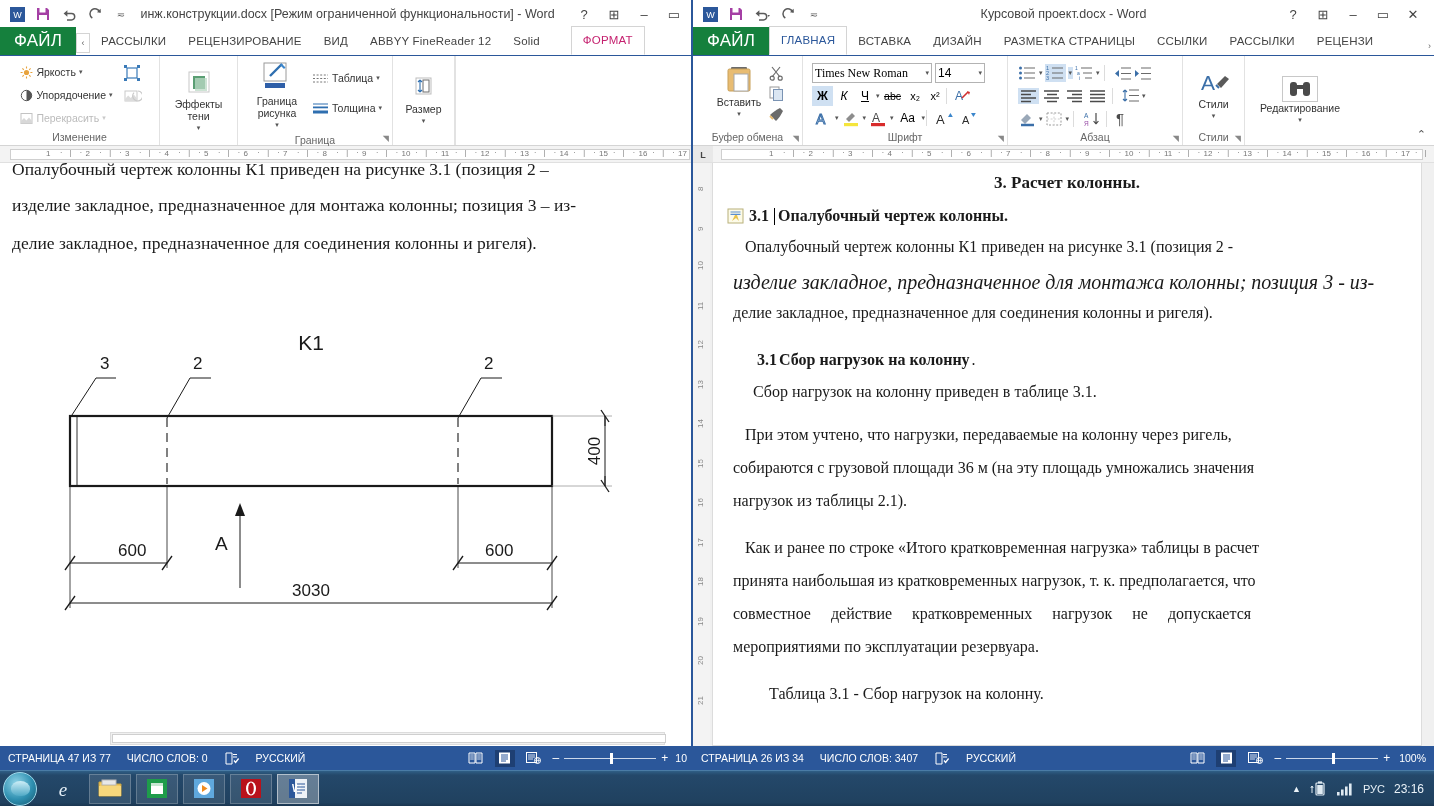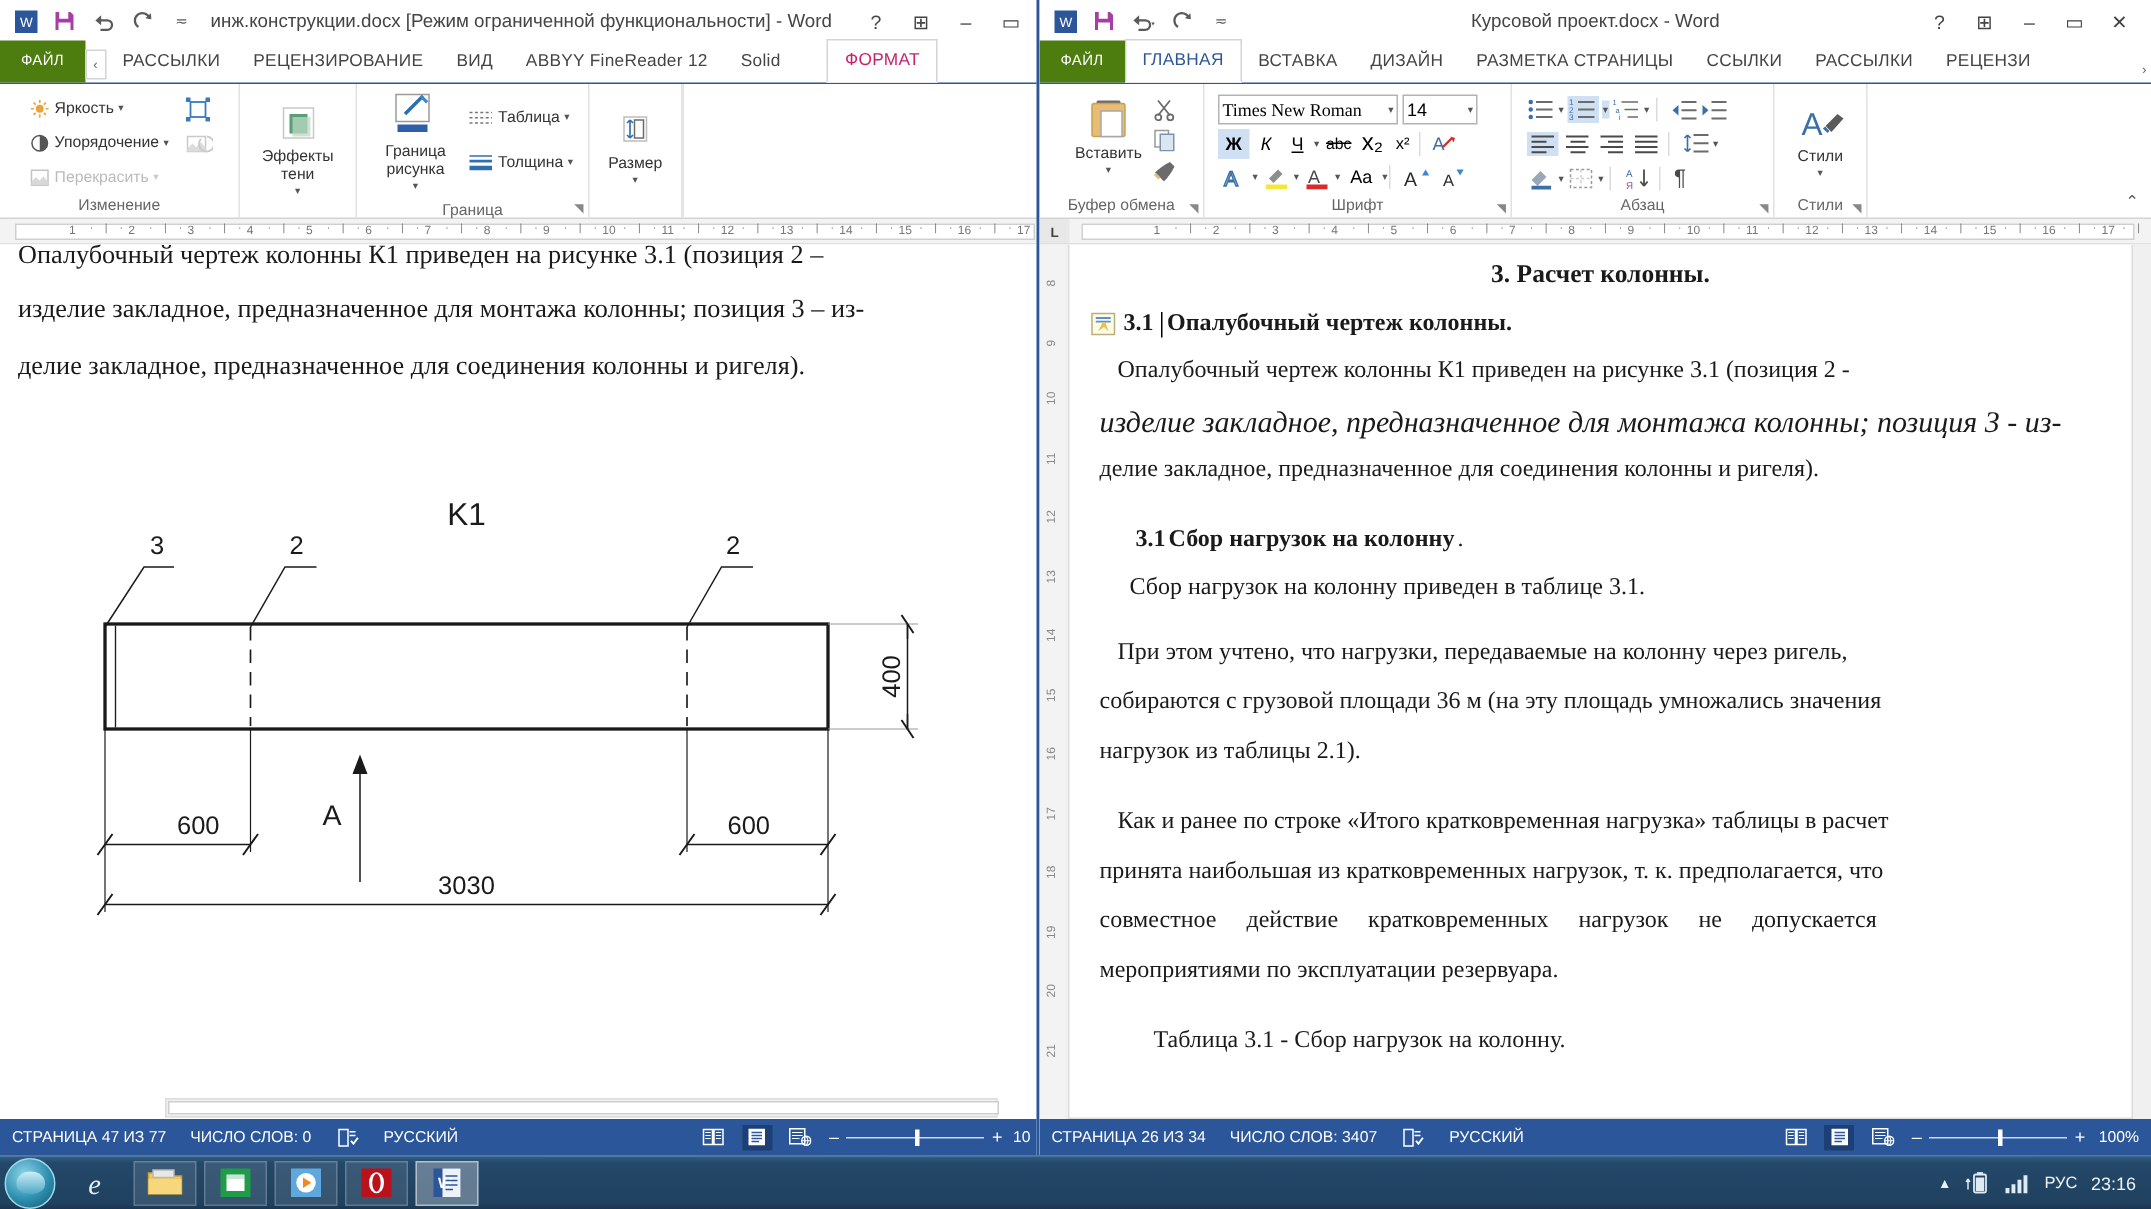--- a/index.html
+++ b/index.html
@@ -35,22 +35,22 @@
   .wbtn{ width:30px; height:26px; display:flex; align-items:center;
          justify-content:center; font-size:13px; color:#444; }
 
   
   .tabstrip{ height:28px; display:flex; align-items:flex-end; background:#fff;
              border-bottom:1px solid #2b579a; position:relative; }
   .tab{
     padding:4px 11px 5px; font-size:11.5px; color:#444;
     letter-spacing:.2px; white-space:nowrap; line-height:18px;
   }
-  .tab.file{ background:#4d7c0f; color:#fff; height:28px; display:flex;
-             align-items:center; padding:0 14px; font-size:10px;}
+  .tab.file{ background:#15803d; color:#fff; height:28px; display:flex;
+             align-items:center; padding:0 14px; font-size:17px;}
   .tab.active-ctx{ color:#c5216f; background:#fff; }
   .tab.sel{ background:#fff; color:#2b579a; }
   .tabscroll{ width:14px; height:20px; background:#fff; border:1px solid #d4d4d4;
               font-size:9px; color:#666; display:flex; align-items:center;
               justify-content:center; margin-bottom:2px;}
 
   
   .ribbon{ background:#fff; border-bottom:1px solid #d4d4d4;
            display:flex; position:relative; }
   .rgroup{ display:flex; flex-direction:column; align-items:center;
@@ -623,21 +623,21 @@
           <span style="font-size:12px;flex:1;">14</span>
           <span class="caret">▾</span>
         </div>
       </div>
       <div style="display:flex;align-items:center;gap:1px;padding-left:4px;height:22px;">
         <div style="width:21px;height:20px;background:#cfe0f2;display:flex;align-items:center;justify-content:center;font-weight:bold;font-size:12px;">Ж</div>
         <div style="width:20px;height:20px;display:flex;align-items:center;justify-content:center;font-style:italic;font-size:12px;">К</div>
         <div style="width:20px;height:20px;display:flex;align-items:center;justify-content:center;text-decoration:underline;font-size:12px;">Ч</div>
         <span class="caret">▾</span>
         <div style="width:24px;height:20px;display:flex;align-items:center;justify-content:center;text-decoration:line-through;font-size:10.5px;">abc</div>
-        <div style="width:19px;height:20px;display:flex;align-items:center;justify-content:center;font-size:16px;text-align:center;">x₂</div>
+        <div style="width:19px;height:20px;display:flex;align-items:center;justify-content:center;font-size:11px;text-align:center;">x₂</div>
         <div style="width:19px;height:20px;display:flex;align-items:center;justify-content:center;font-size:11px;">x²</div>
         <div style="width:5px;border-left:1px solid #dcdcdc;height:16px;"></div>
         <div style="padding:0 2px;">
           <svg width="17" height="16" viewBox="0 0 17 16">
               <text x="1" y="12" font-size="12" fill="#3b6fa8" font-family="Liberation Sans">A</text>
               <path d="M8 10l6-6" stroke="#d03030" stroke-width="1.6"></path>
               <path d="M13 3l3 1-1 3z" fill="#d03030"></path>
             </svg>
         </div>
       </div>
@@ -822,20 +822,38 @@
               </svg>
           </span>
           <span>Стили</span>
           <span class="caret">▾</span>
         </div>
       </div>
       <div class="rgroup-label">Стили</div>
       <div class="dlg">◥</div>
     </div>
 
+    <div class="rgroup" style="width:110px;border-right:none;">
+      <div class="rgroup-body" style="align-items:center;">
+        <div class="bigbtn" style="width:100px;">
+          <span class="gl" style="border:1px solid #c8c8c8;padding:2px 5px;">
+            <svg width="24" height="20" viewBox="0 0 24 20">
+                <g fill="#4a4a4a">
+                  <rect x="2" y="3" width="7" height="14" rx="3"></rect>
+                  <rect x="15" y="3" width="7" height="14" rx="3"></rect>
+                  <rect x="9" y="6" width="6" height="4"></rect>
+                </g>
+              </svg>
+          </span>
+          <span>Редактирование</span>
+          <span class="caret">▾</span>
+        </div>
+      </div>
+      <div class="rgroup-label"></div>
+    </div>
 
     <div style="flex:1;position:relative;">
       <div style="position:absolute;right:8px;bottom:4px;font-size:11px;color:#555;">⌃</div>
     </div>
   </div>
 
   <div class="hruler" id="rulerR" style="padding-left:22px;">
     <div style="position:absolute;left:0;top:0;width:20px;height:17px;background:#e8e8e8;display:flex;align-items:center;justify-content:center;font-size:9px;font-weight:bold;color:#444;">L</div>
   <div class="band" style="left: 28px; width: 702px;"></div>
       <div class="rl" style="left: 76px;">1</div>

